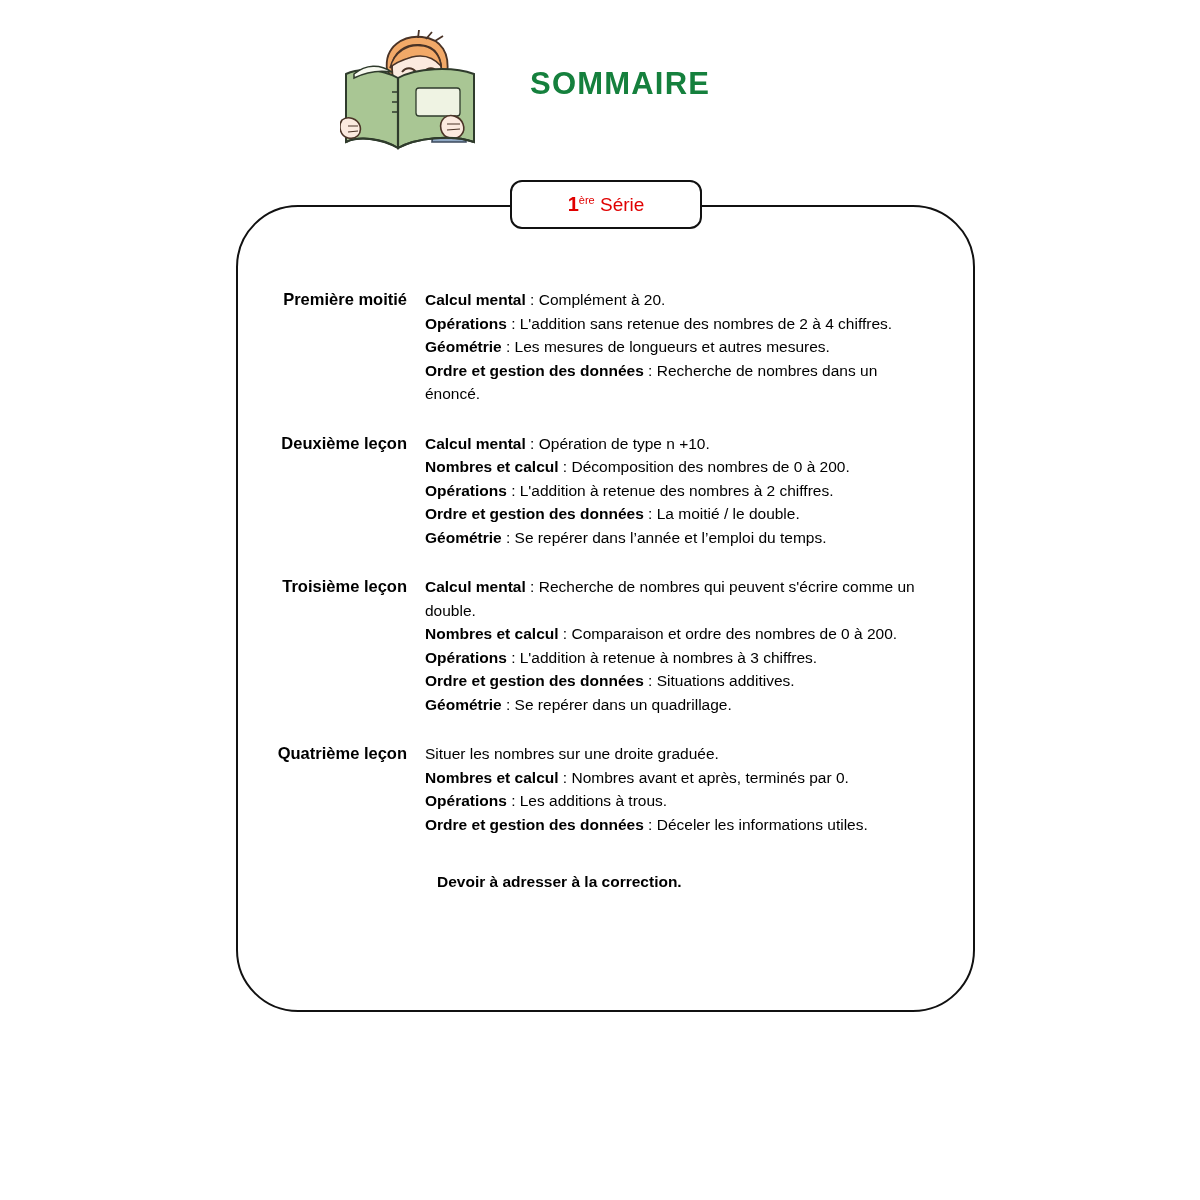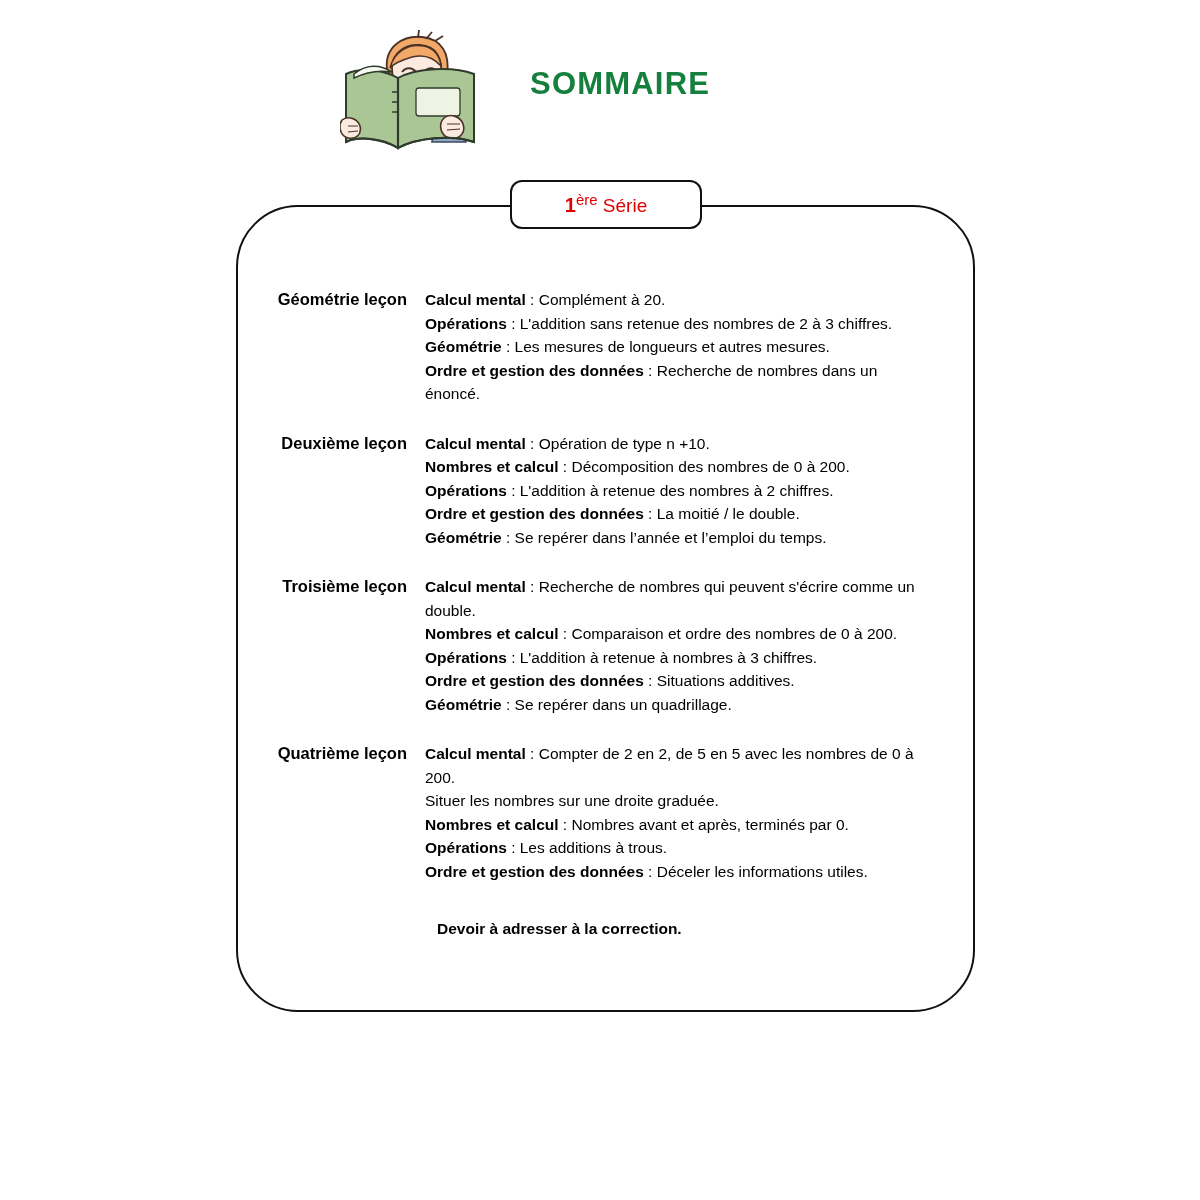--- a/index.html
+++ b/index.html
@@ -74,21 +74,21 @@
   #series-tab .tab-text {
     font-size: 19px;
     color: #E00000;
     white-space: nowrap;
   }
   #series-tab .tab-num {
     font-weight: bold;
     font-size: 20px;
   }
   #series-tab sup {
-    font-size: 15px;
+    font-size: 11px;
     vertical-align: super;
   }
 
   
   #content {
     position: absolute;
     left: 236px;
     top: 288px;
     width: 739px;
   }
@@ -183,24 +183,24 @@
 </div>
 
 <div id="frame"></div>
 
 <div id="series-tab">
   <span class="tab-text"><span class="tab-num">1</span><sup>ère</sup> <span>Série</span></span>
 </div>
 
 <div id="content">
     <div class="lesson">
-      <div class="lesson-label">Géométrie leçon</div>
+      <div class="lesson-label">Première moitié</div>
       <div class="lesson-body">
         <p class="entry"><span class="subject">Calcul mental</span><span> : </span><span>Complément à 20.</span></p>
-        <p class="entry"><span class="subject">Opérations</span><span> : </span><span>L'addition sans retenue des nombres de 2 à 3 chiffres.</span></p>
+        <p class="entry"><span class="subject">Opérations</span><span> : </span><span>L'addition sans retenue des nombres de 2 à 4 chiffres.</span></p>
         <p class="entry"><span class="subject">Géométrie</span><span> : </span><span>Les mesures de longueurs et autres mesures.</span></p>
         <p class="entry"><span class="subject">Ordre et gestion des données</span><span> : </span><span>Recherche de nombres dans un énoncé.</span></p>
       </div>
     </div>
     <div class="lesson">
       <div class="lesson-label">Deuxième leçon</div>
       <div class="lesson-body">
         <p class="entry"><span class="subject">Calcul mental</span><span> : </span><span>Opération de type n +10.</span></p>
         <p class="entry"><span class="subject">Nombres et calcul</span><span> : </span><span>Décomposition des nombres de 0 à 200.</span></p>
         <p class="entry"><span class="subject">Opérations</span><span> : </span><span>L'addition à retenue des nombres à 2 chiffres.</span></p>
@@ -214,21 +214,20 @@
         <p class="entry"><span class="subject">Calcul mental</span><span> : </span><span>Recherche de nombres qui peuvent s'écrire comme un double.</span></p>
         <p class="entry"><span class="subject">Nombres et calcul</span><span> : </span><span>Comparaison et ordre des nombres de 0 à 200.</span></p>
         <p class="entry"><span class="subject">Opérations</span><span> : </span><span>L'addition à retenue à nombres à 3 chiffres.</span></p>
         <p class="entry"><span class="subject">Ordre et gestion des données</span><span> : </span><span>Situations additives.</span></p>
         <p class="entry"><span class="subject">Géométrie</span><span> : </span><span>Se repérer dans un quadrillage.</span></p>
       </div>
     </div>
     <div class="lesson">
       <div class="lesson-label">Quatrième leçon</div>
       <div class="lesson-body">
-        <p class="entry"><span class="subject">Calcul mental</span><span> : </span><span>Compter de 2 en 2, de 5 en 5 avec les nombres de 0 à 200.</span></p>
         <p class="entry"><span>Situer les nombres sur une droite graduée.</span></p>
         <p class="entry"><span class="subject">Nombres et calcul</span><span> : </span><span>Nombres avant et après, terminés par 0.</span></p>
         <p class="entry"><span class="subject">Opérations</span><span> : </span><span>Les additions à trous.</span></p>
         <p class="entry"><span class="subject">Ordre et gestion des données</span><span> : </span><span>Déceler les informations utiles.</span></p>
         <p class="closing">Devoir à adresser à la correction.</p>
       </div>
     </div>
   </div>
 
 </body></html>

